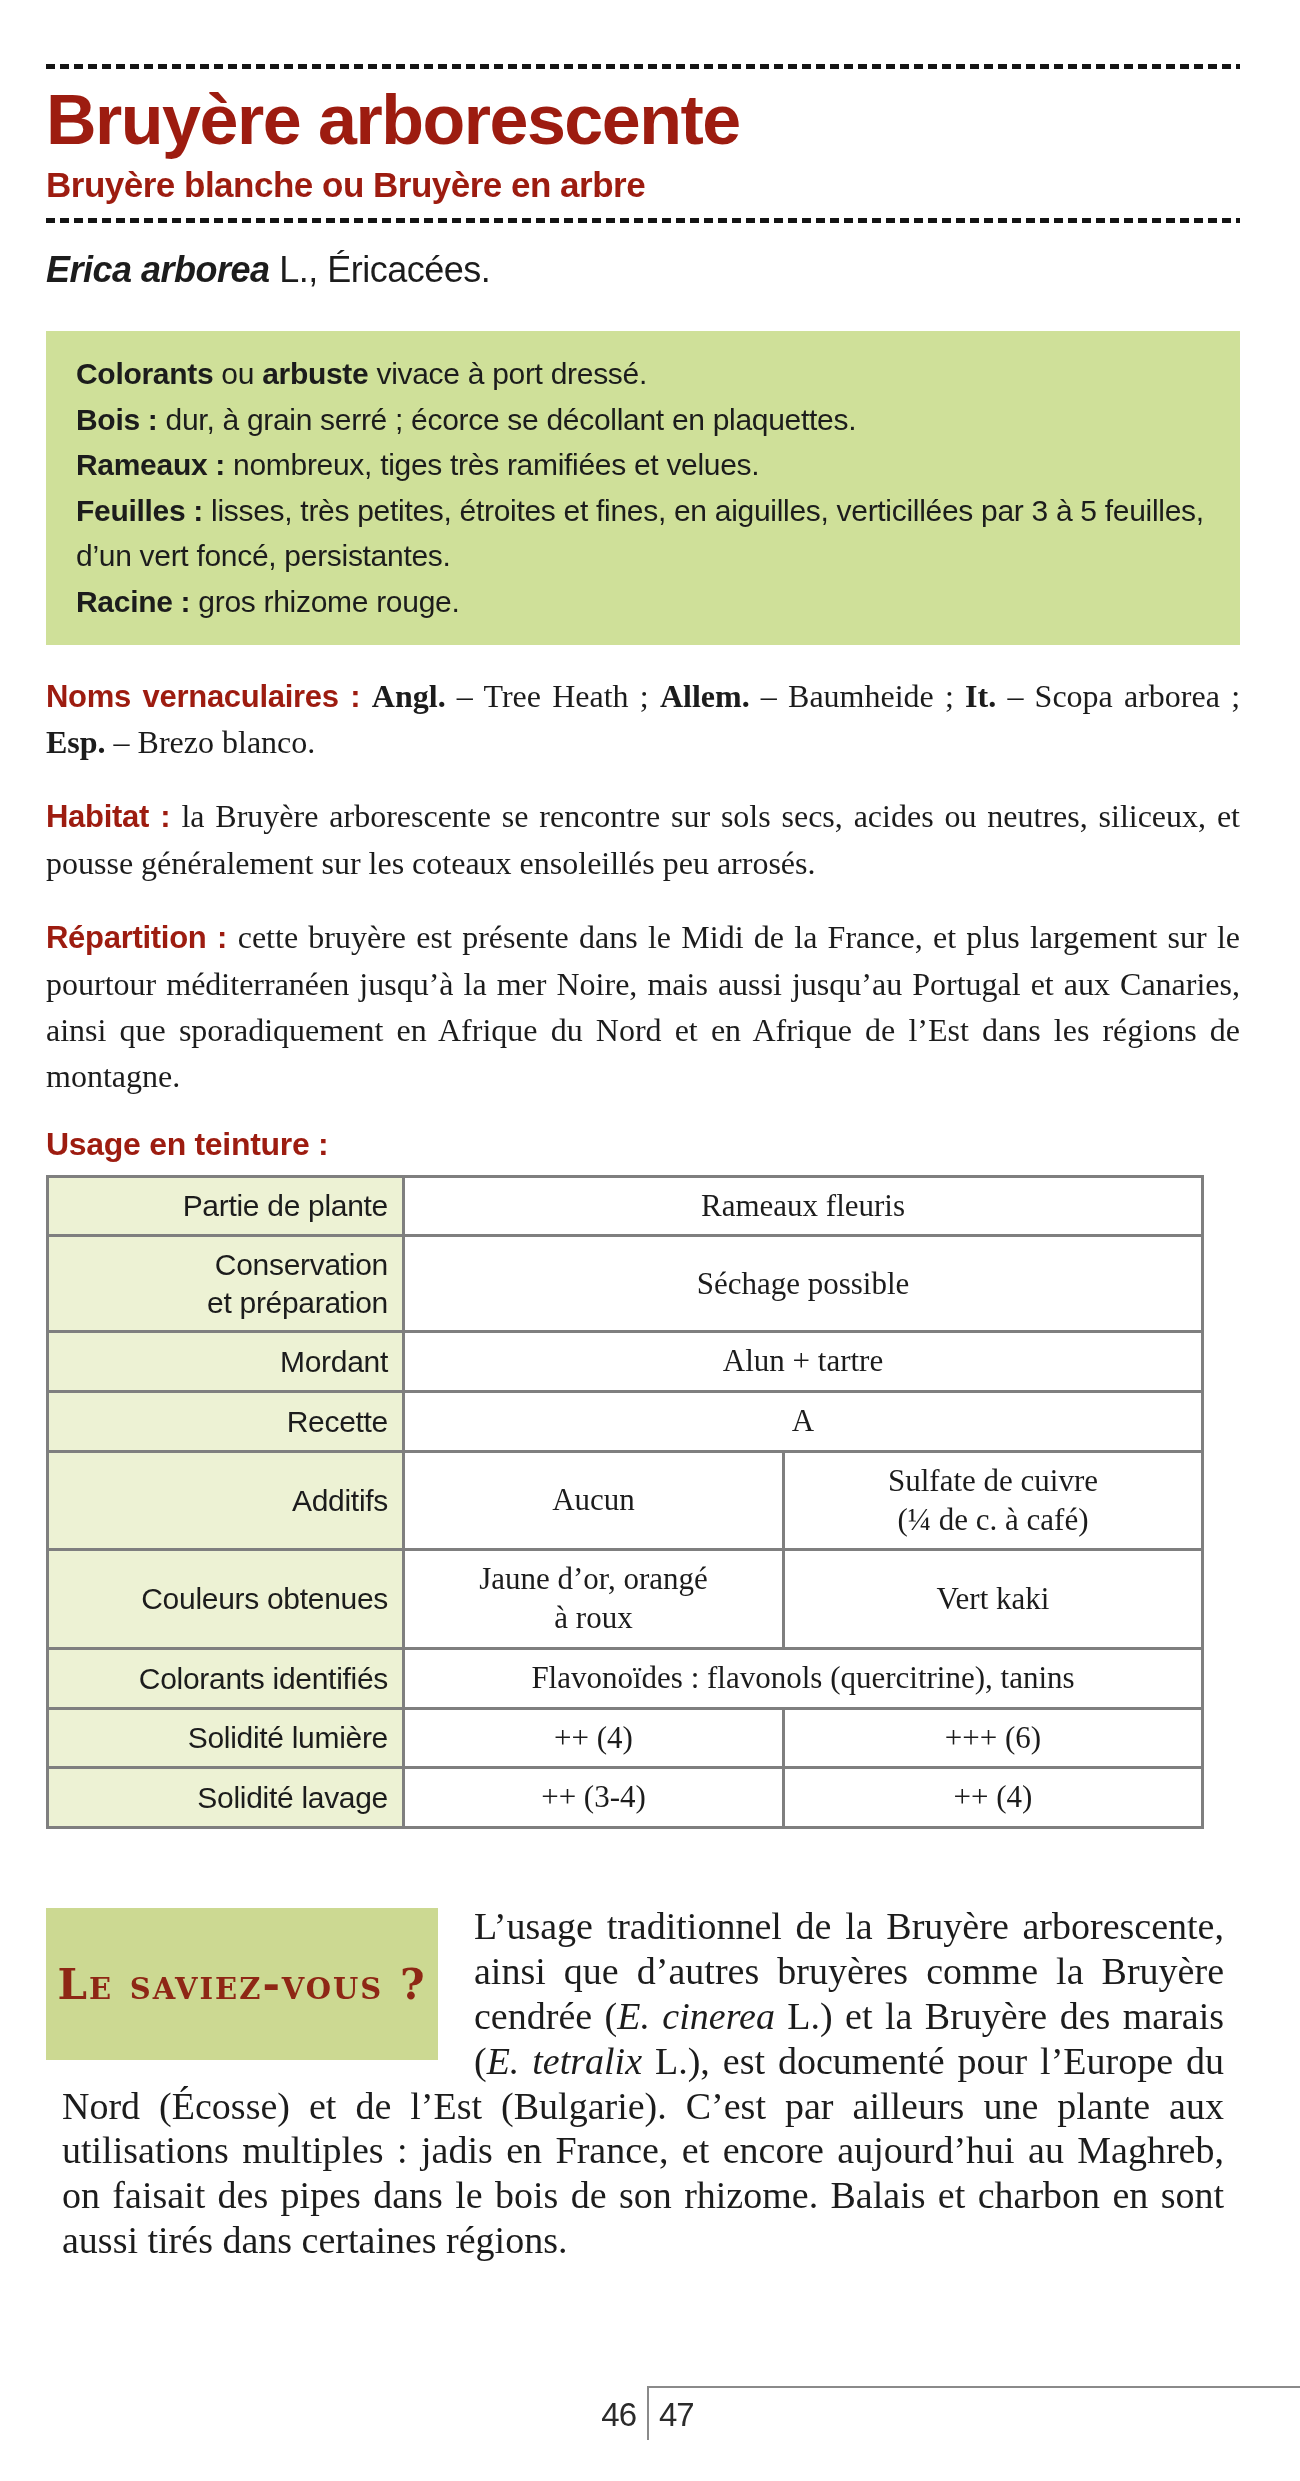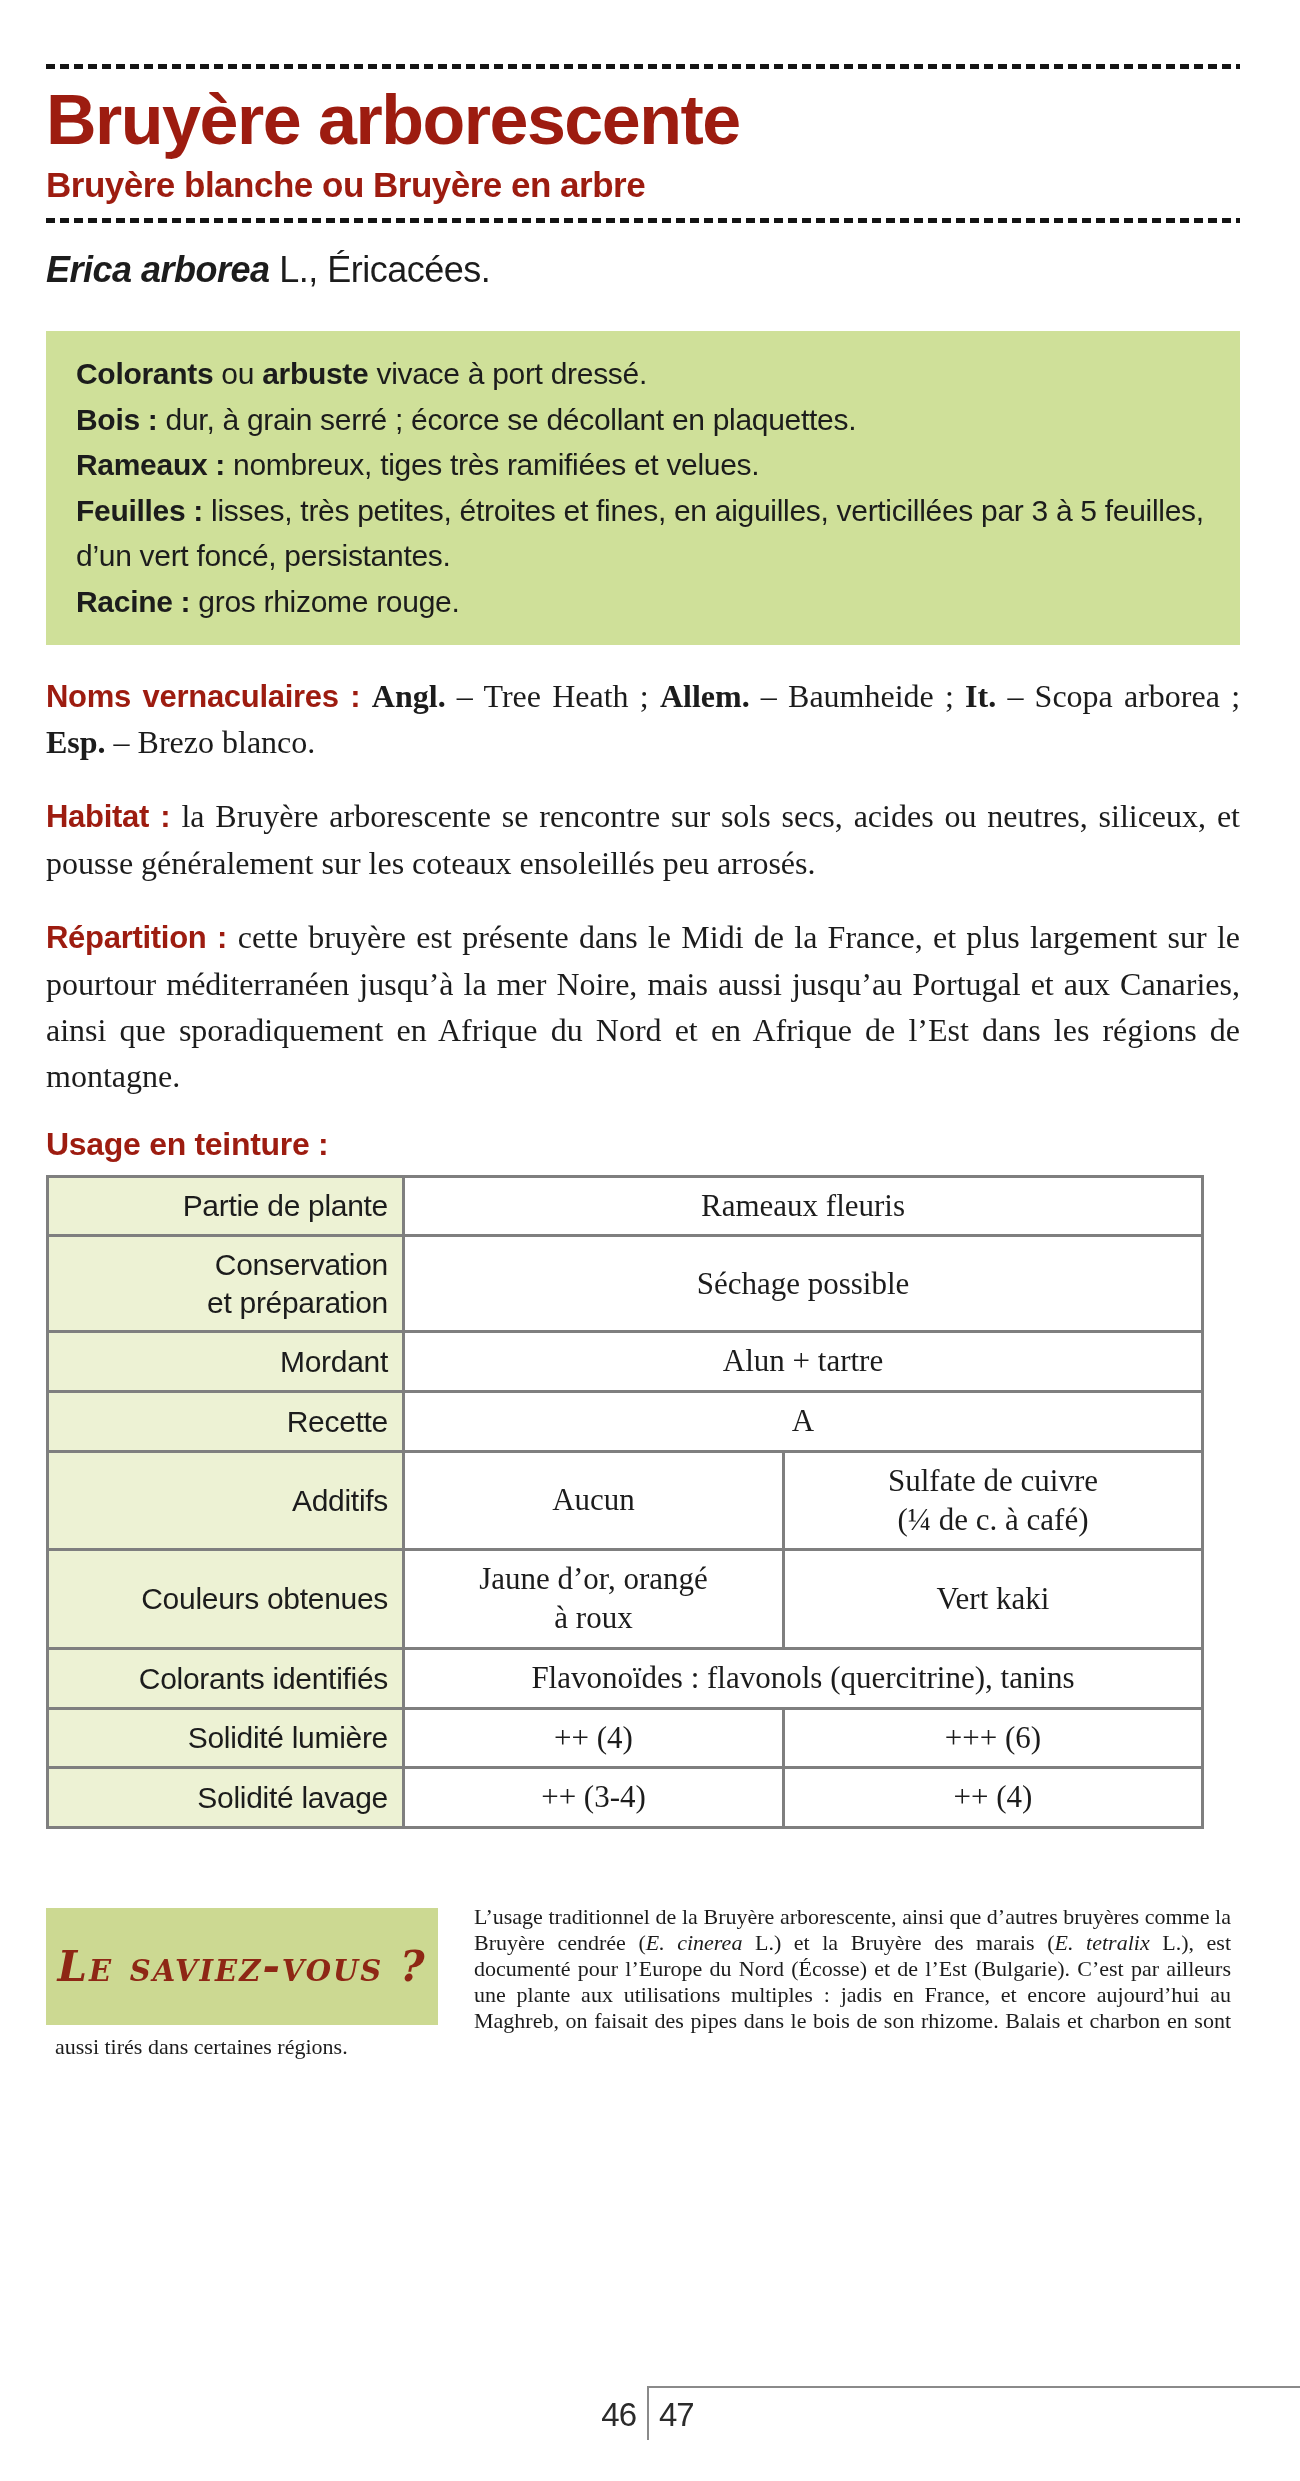--- a/index.html
+++ b/index.html
@@ -38,25 +38,25 @@
   
   table.dye{border-collapse:collapse;width:1158px;margin-top:12px;table-layout:fixed;}
   table.dye td{border:3px solid #7f7f7f;padding:9px 14px;vertical-align:middle;white-space:pre-line;}
   td.lbl{width:356px;background:#edf2d4;font-family:"Liberation Sans","DejaVu Sans",sans-serif;
          font-size:30px;letter-spacing:-0.3px;line-height:1.25;text-align:right;}
   td.val{font-size:31px;text-align:center;line-height:1.25;}
   col.c1{width:356px;} col.c2{width:380px;} col.c3{width:auto;}
 
   
   .know-wrap{margin-top:75px;}
-  .knowbox{float:left;width:392px;height:117px;background:#ccd992;margin:4px 36px 8px 0;
-           display:flex;align-items:center;justify-content:center;font-style:italic;}
+  .knowbox{float:left;width:392px;height:152px;background:#ccd992;margin:4px 36px 8px 0;
+           display:flex;align-items:center;justify-content:center;}
   .knowbox span{font-family:"DejaVu Serif","Liberation Serif",serif;font-variant:small-caps;
                 font-weight:bold;font-size:42px;letter-spacing:2px;color:#8e2715;}
-  .know-text{font-size:22px;line-height:1.18;text-align:justify;margin:9px;}
+  .know-text{font-size:38px;line-height:1.18;text-align:justify;margin:16px;}
 
   
   .footer{position:absolute;left:0;top:2386px;width:1300px;height:70px;
           font-family:"Liberation Sans","DejaVu Sans",sans-serif;color:#2b2b2b;}
   .footer-hline{position:absolute;left:649px;right:0;top:0;height:2px;background:#8a8a8a;}
   .footer-vline{position:absolute;left:647px;top:0;width:2px;height:54px;background:#8a8a8a;}
   .pn{position:absolute;top:10px;font-size:33px;letter-spacing:-1px;}
   .pn-left{left:0;width:636px;text-align:right;}
   .pn-right{left:659px;}
 </style>

